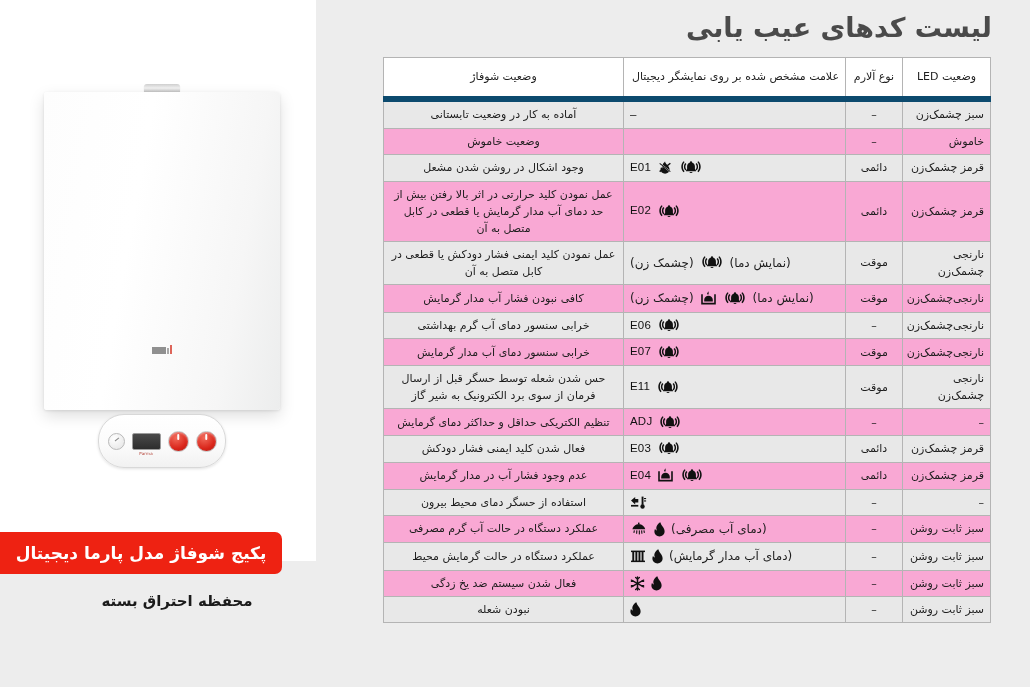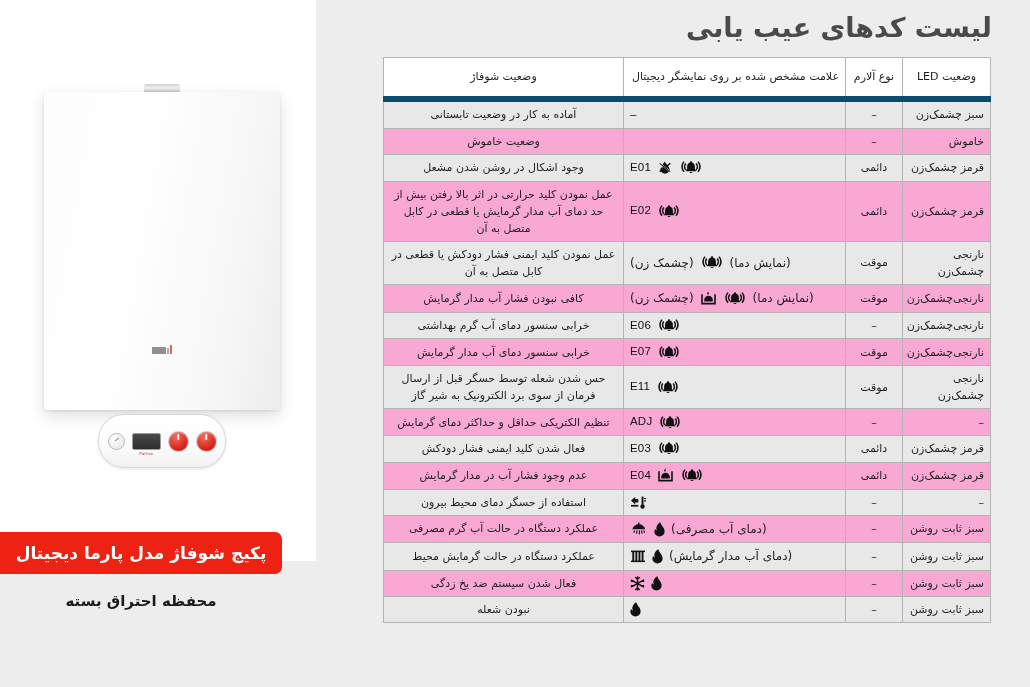--- a/index.html
+++ b/index.html
@@ -79,21 +79,21 @@
   #product-banner{
     position:absolute;left:0;top:532px;width:282px;height:42px;
     background:#ee2212;border-radius:0 7px 7px 0;
     display:flex;align-items:center;justify-content:center;
   }
   #product-banner-label{
     color:#ffffff;font-size:17px;font-weight:bold;letter-spacing:.1px;
   }
   #combustion-label{
     position:absolute;left:0;top:592px;width:282px;
-    text-align:center;color:#1b1b1b;font-size:15px;font-weight:bold;
+    text-align:center;color:#1b1b1b;font-size:15px;font-weight:bold;padding-left:36px;
   }
 
   
   #page-title{
     position:absolute;right:38px;top:12px;
     font-size:27px;font-weight:bold;color:#4a4a4a;letter-spacing:.3px;
   }
 
   #codes-table{
     position:absolute;left:383px;top:57px;width:607px;

